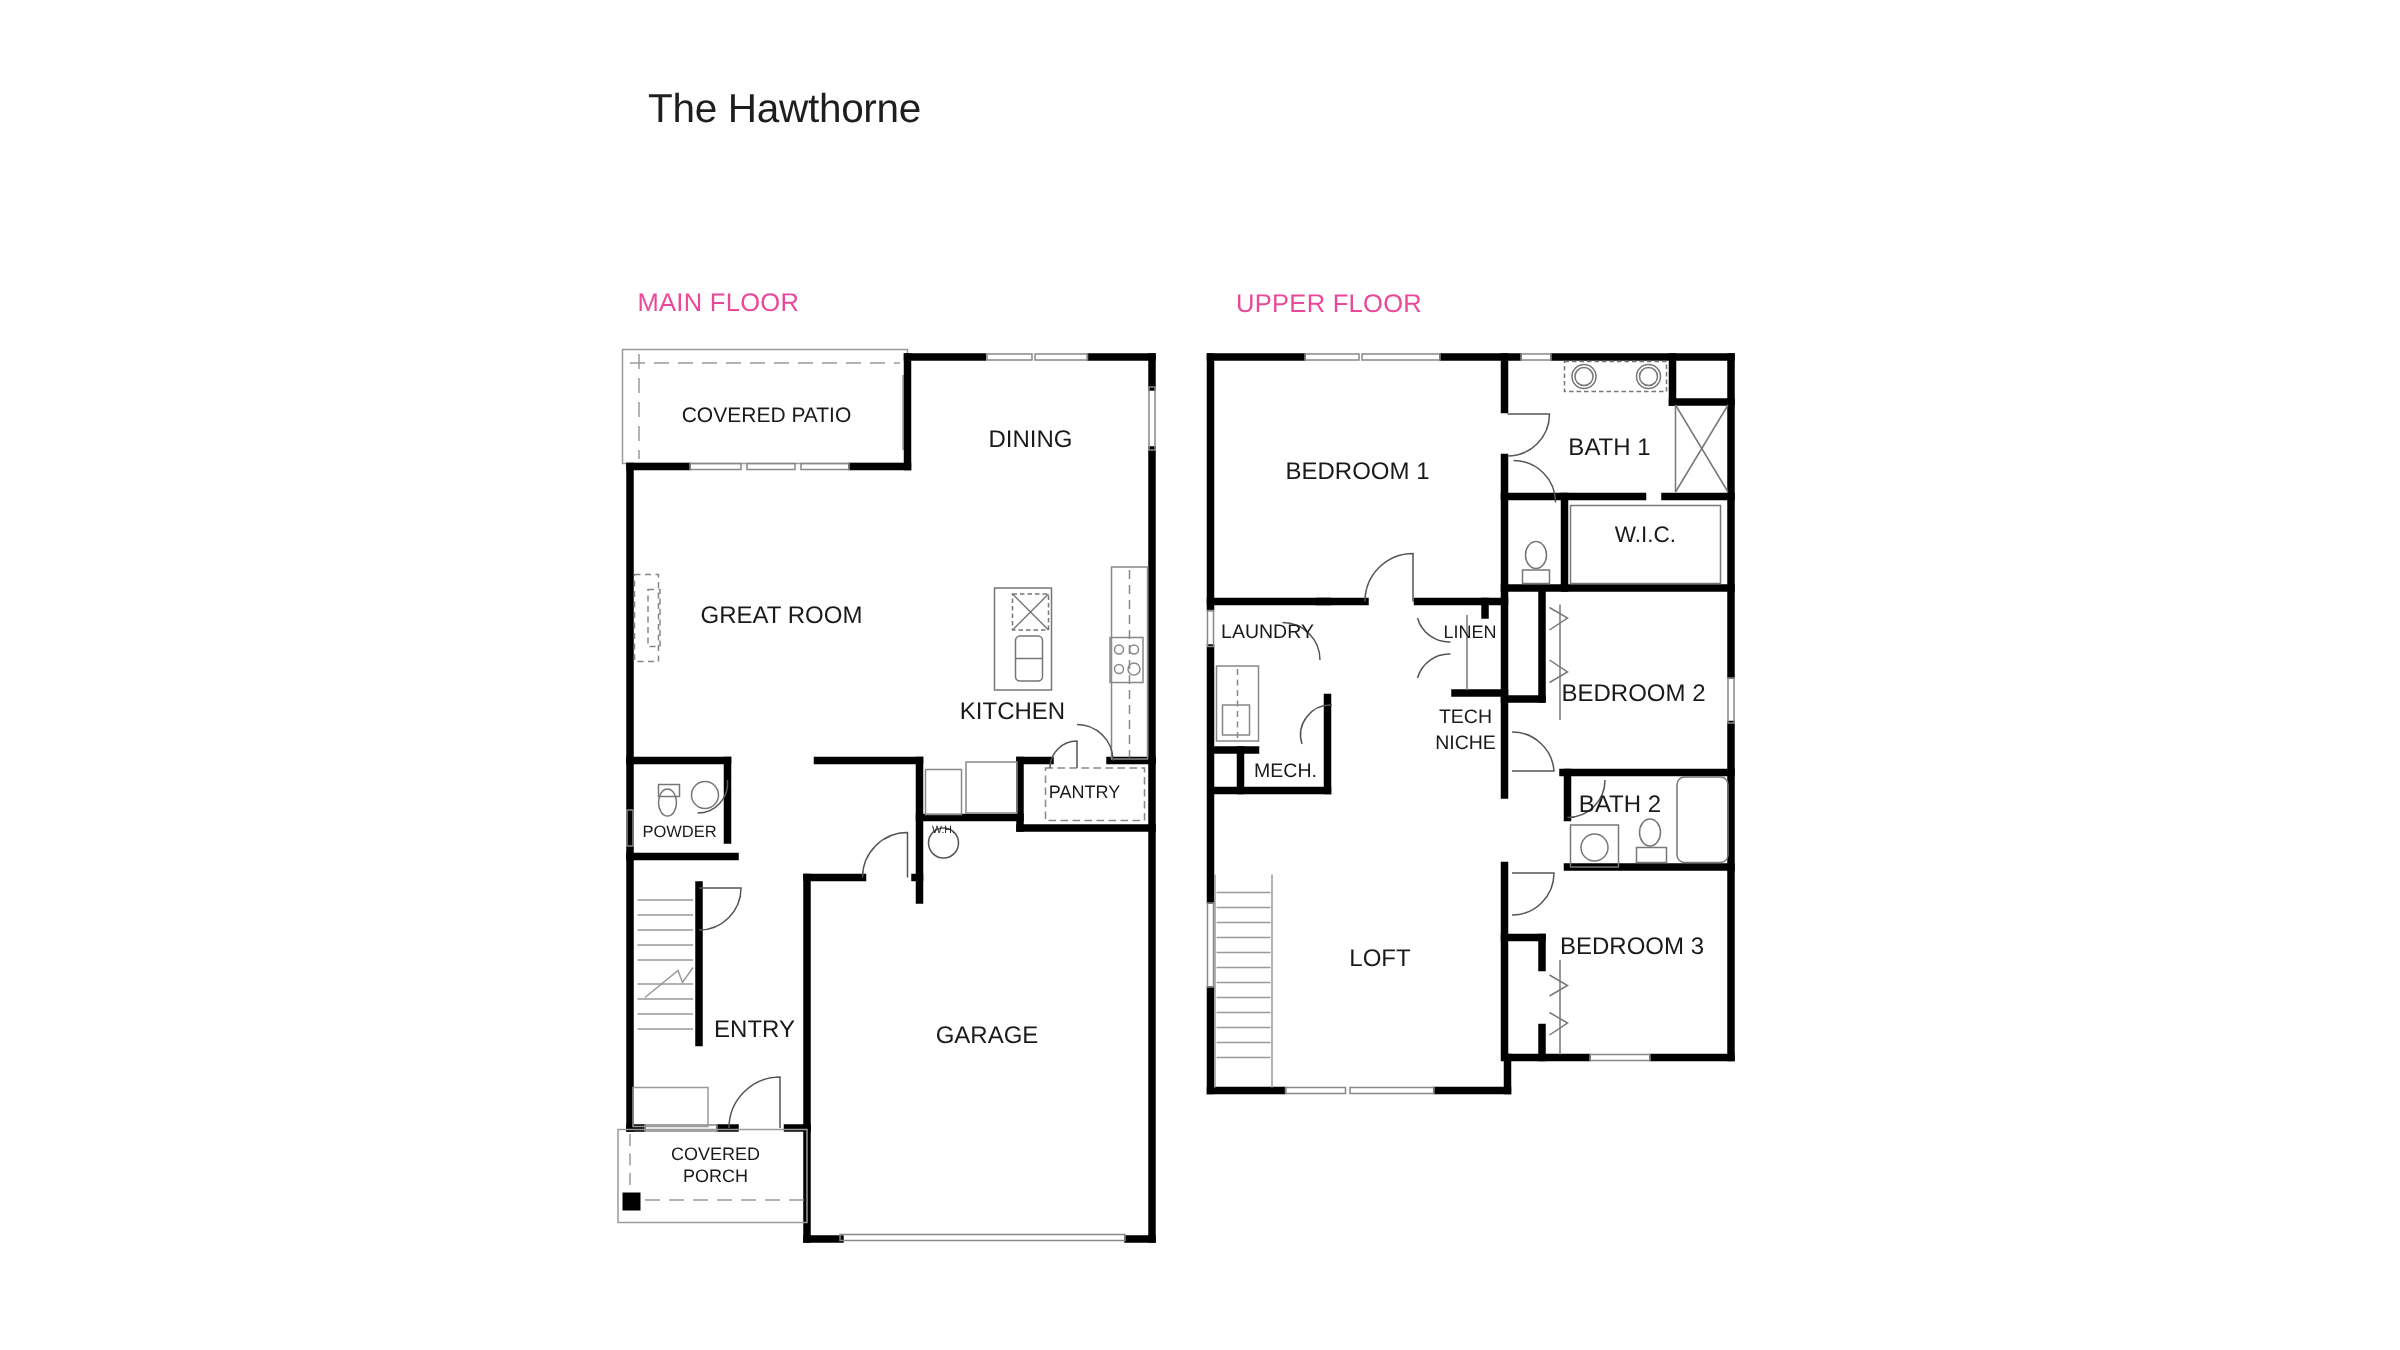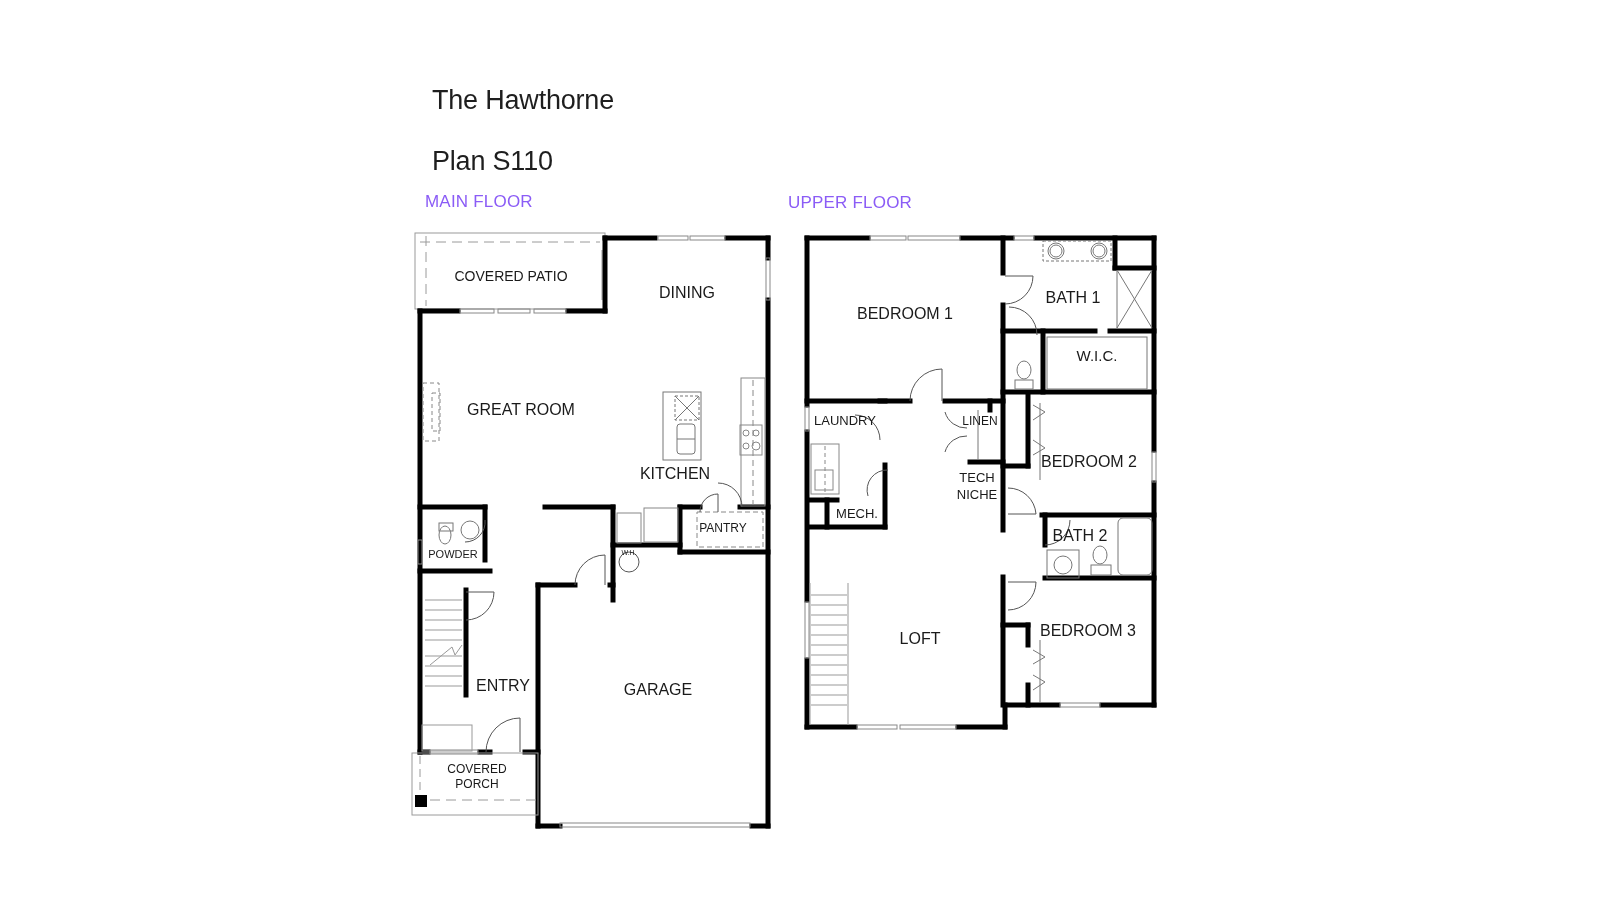--- a/index.html
+++ b/index.html
@@ -1,33 +1,32 @@
 <!DOCTYPE html>
 <html><head>
 <meta charset="utf-8">
 <style>
   html, body { margin: 0; padding: 0; background: #ffffff; }
   body { width: 1600px; height: 900px; position: relative; overflow: hidden;
          font-family: "Liberation Sans", "DejaVu Sans", sans-serif; color: #1a1a1a; }
   .title-block { position: absolute; left: 432px; top: 56px; }
-  .title-line { font-size: 27px; line-height: 33px; letter-spacing: -0.2px; color: #1e1e1e; margin-top: 28px; }
-  .floor-label { position: absolute; font-size: 17px; color: #8b5cf6; letter-spacing: 0.2px; }
+  .title-line { font-size: 27px; line-height: 33px; letter-spacing: -0.2px; color: #1e1e1e; }
+  .floor-label { position: absolute; font-size: 17px; color: #ec4899; letter-spacing: 0.2px; }
   svg.plan { position: absolute; left: 0; top: 0; }
   .rl { font-family: "Liberation Sans", "DejaVu Sans", sans-serif; fill: #1a1a1a; }
 </style>
 </head>
 <body>
 
 <div class="title-block">
   <div class="title-line">The Hawthorne</div>
-  <div class="title-line">Plan S110</div>
 </div>
 
 <div class="floor-label" style="left:425px; top:192px;">MAIN FLOOR</div>
-<div class="floor-label" style="left:788px; top:193px;">UPPER FLOOR</div>
+<div class="floor-label" style="left:824px; top:193px;">UPPER FLOOR</div>
 
 <svg class="plan" width="1600" height="900" viewBox="0 0 1600 900">
 
   <g>
 
     <g fill="none" stroke="#9a9a9a" stroke-width="1">
       <rect x="415" y="233" width="190" height="76"></rect>
       <line x1="420" y1="242" x2="600" y2="242" stroke-dasharray="10,6"></line>
       <line x1="426" y1="236" x2="426" y2="306" stroke-dasharray="10,6"></line>
       <line x1="602" y1="250" x2="602" y2="300"></line>

